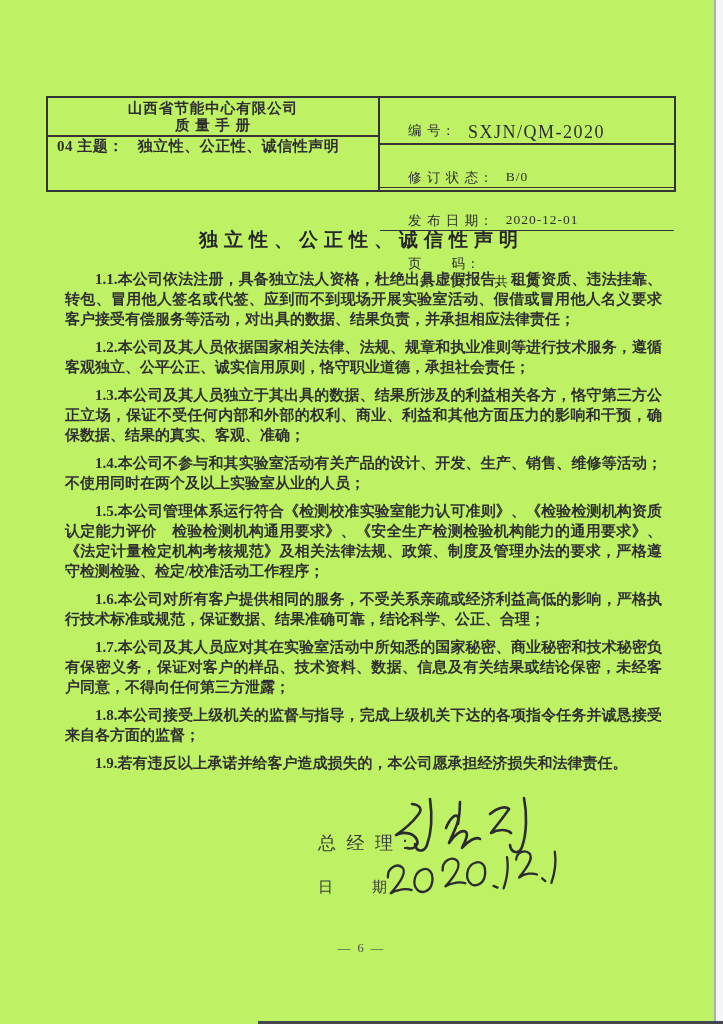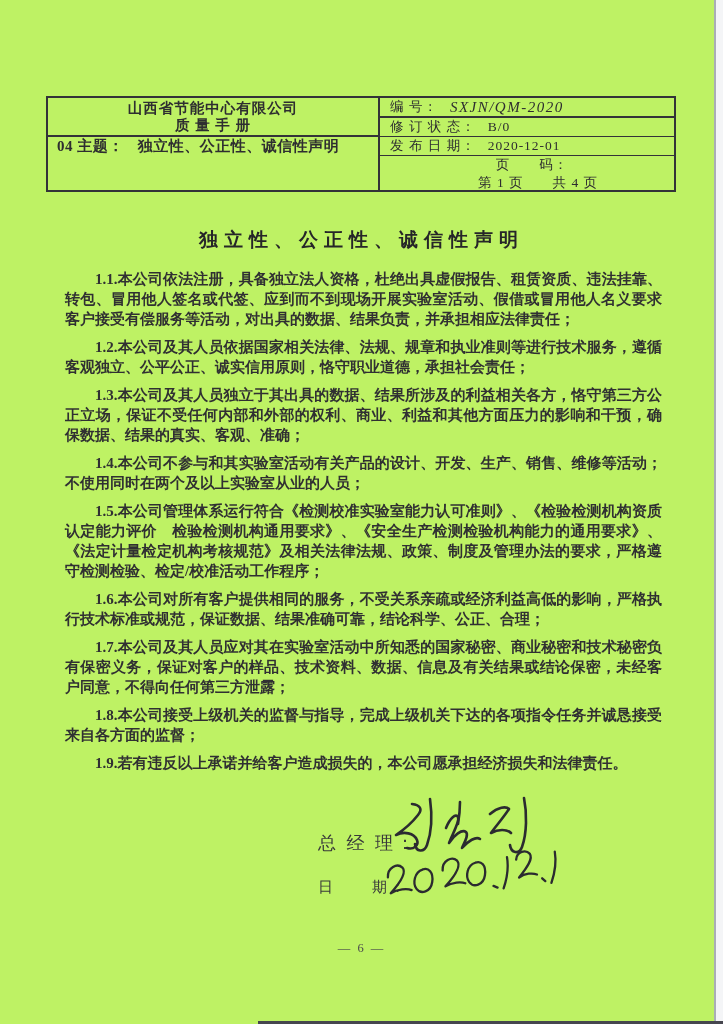--- a/index.html
+++ b/index.html
@@ -24,29 +24,29 @@
     display:flex;flex-direction:column;justify-content:center;align-items:center;
     font-weight:bold;font-size:14.5px;line-height:17px;letter-spacing:1px;
   }
   .dt-subject{
     flex:1;display:flex;padding-left:9px;
     font-weight:bold;font-size:15px;letter-spacing:0.5px;white-space:nowrap;
   }
   .dt-subject .gap{display:inline-block;width:14px;}
   .dt-right{flex:1;display:flex;flex-direction:column;}
   .dt-row{
-    display:flex;align-items:center;padding-left:10px;box-sizing:border-box;
-    border-bottom:1.5px solid #333338;font-size:13.5px;white-space:nowrap;
+    display:flex;align-items:flex-start;padding-left:28px;box-sizing:border-box;
+    border-bottom:1.5px solid #333338;font-size:13.5px;white-space:nowrap;margin-top:24px;
   }
   .dt-row:last-child{border-bottom:none;flex-direction:column;}
   .dt-row-docno{height:39px;border-bottom-width:2px;}
   .dt-row-sm{flex:1;}
   .dt-lab{letter-spacing:1px;}
   .dt-val{margin-left:12px;letter-spacing:1px;}
-  .dt-val-italic{font-style:italic;letter-spacing:1.5px;font-size:15px;}
+  .dt-val-italic{letter-spacing:1.5px;font-size:18px;}
 
   
   .doc-title{
     position:absolute;top:227px;left:0;width:100%;text-align:center;
     font-size:19px;font-weight:bold;letter-spacing:6px;color:#262628;
   }
 
   
   .doc-body{
     position:absolute;left:57px;top:261px;width:613px;

